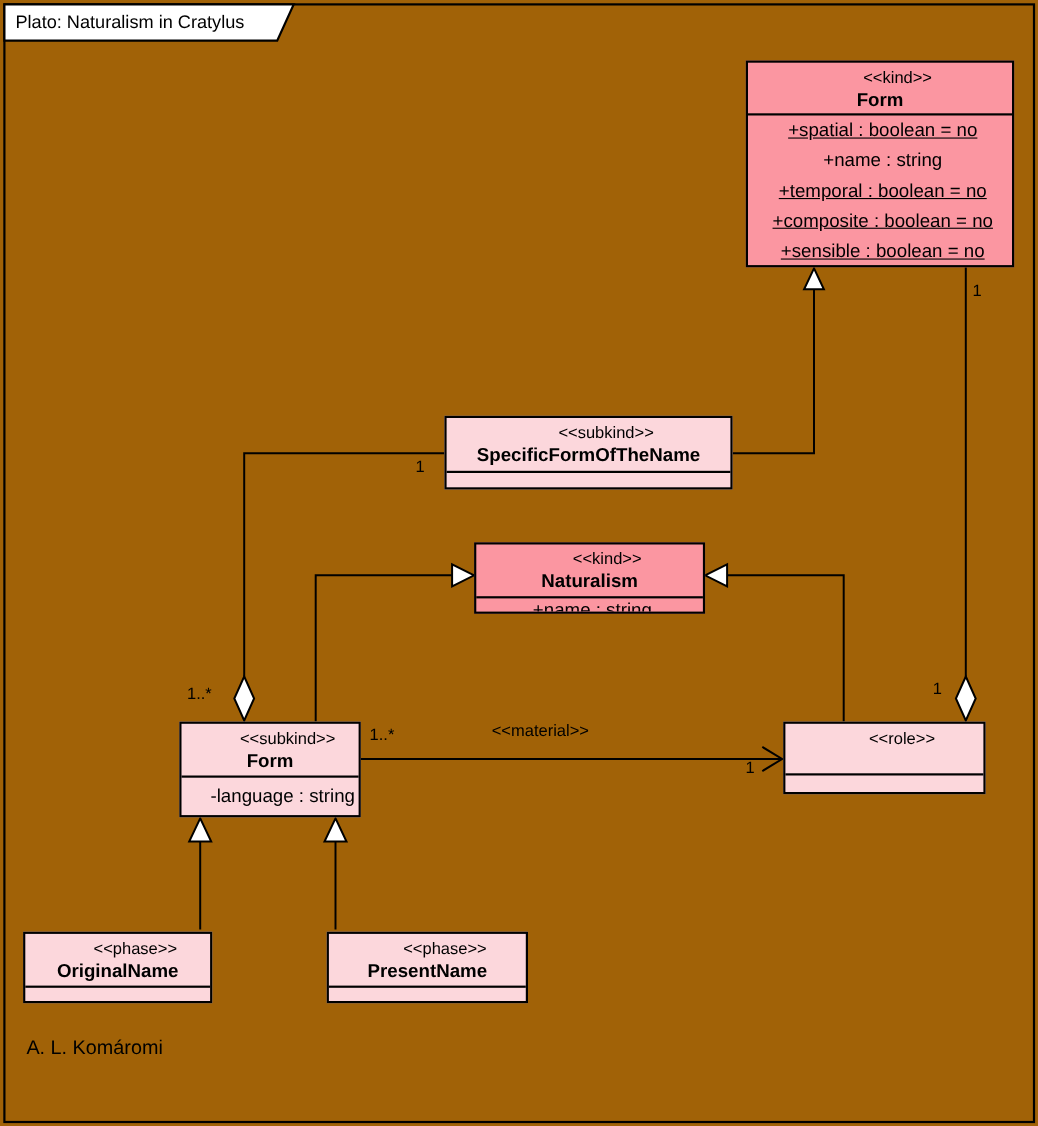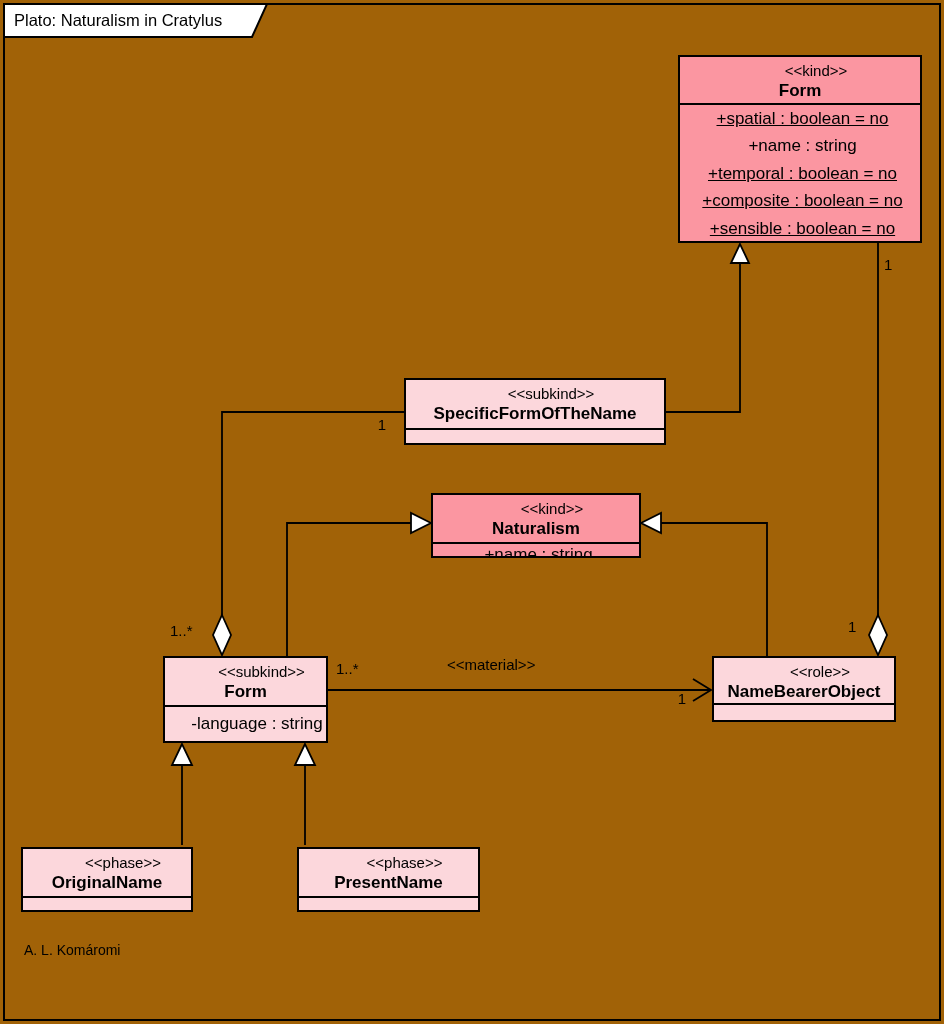--- a/index.html
+++ b/index.html
@@ -48,21 +48,21 @@
     left: 14px; top: 11px;
     z-index: 3;
     font-size: 16.5px;
     color: #000;
     white-space: nowrap;
   }
   .author {
     position: absolute;
     left: 24px; top: 942px;
     z-index: 3;
-    font-size: 14px;
+    font-size: 18px;
     color: #000;
     white-space: nowrap;
   }
 </style>
 </head>
 <body>
 
 <div class="canvas">
 
   <svg class="edges" width="944" height="1024" viewBox="0 0 944 1024">
@@ -152,21 +152,20 @@
       <div class="cls-name">Form</div>
     </div>
     <div class="cls-attrs one-attr">
       <div class="attr">-language : string</div>
     </div>
   </div>
 
   <div class="uml-class fill-light" style="left:712px; top:656px; width:184px; height:66px;">
     <div class="cls-header" style="height:47px;">
       <div class="stereotype">&lt;&lt;role&gt;&gt;</div>
-      <div class="cls-name">NameBearerObject</div>
     </div>
     <div class="cls-attrs"></div>
   </div>
 
   <div class="uml-class fill-light" style="left:21px; top:847px; width:172px; height:65px;">
     <div class="cls-header" style="height:49px;">
       <div class="stereotype">&lt;&lt;phase&gt;&gt;</div>
       <div class="cls-name">OriginalName</div>
     </div>
     <div class="cls-attrs"></div>

